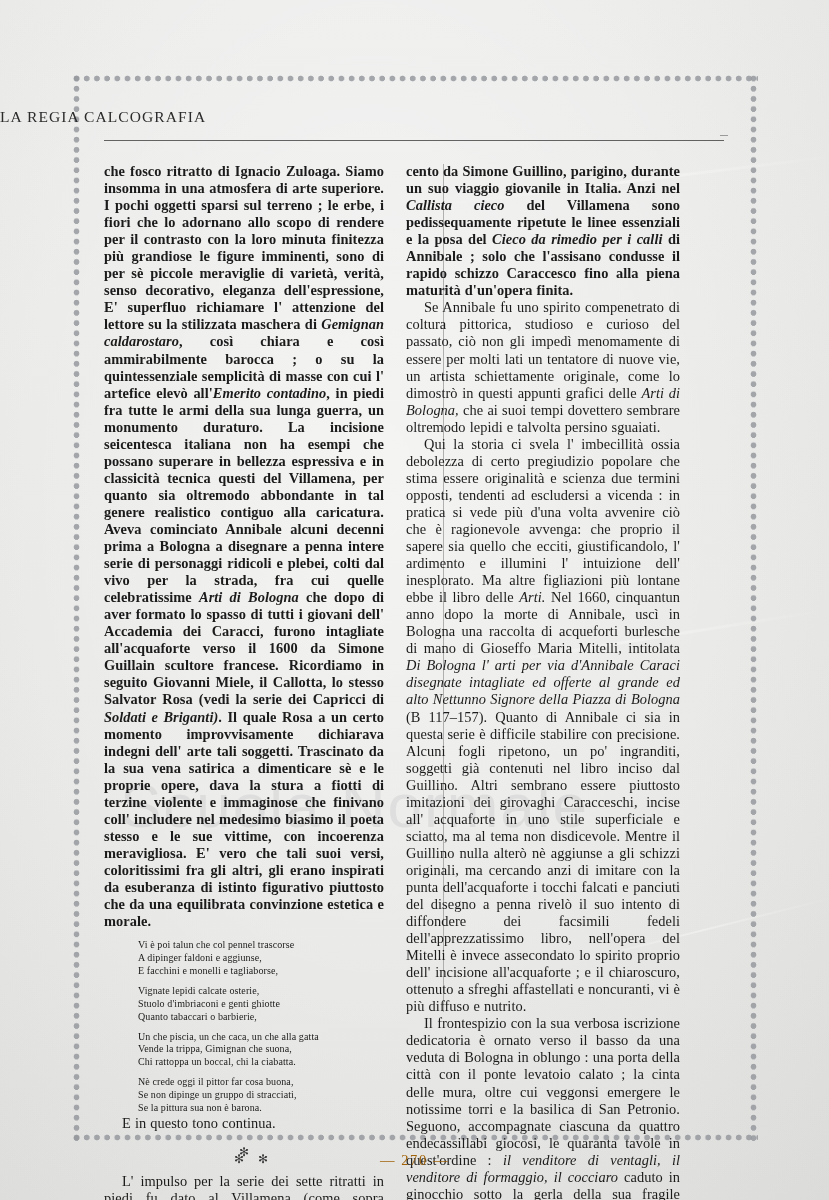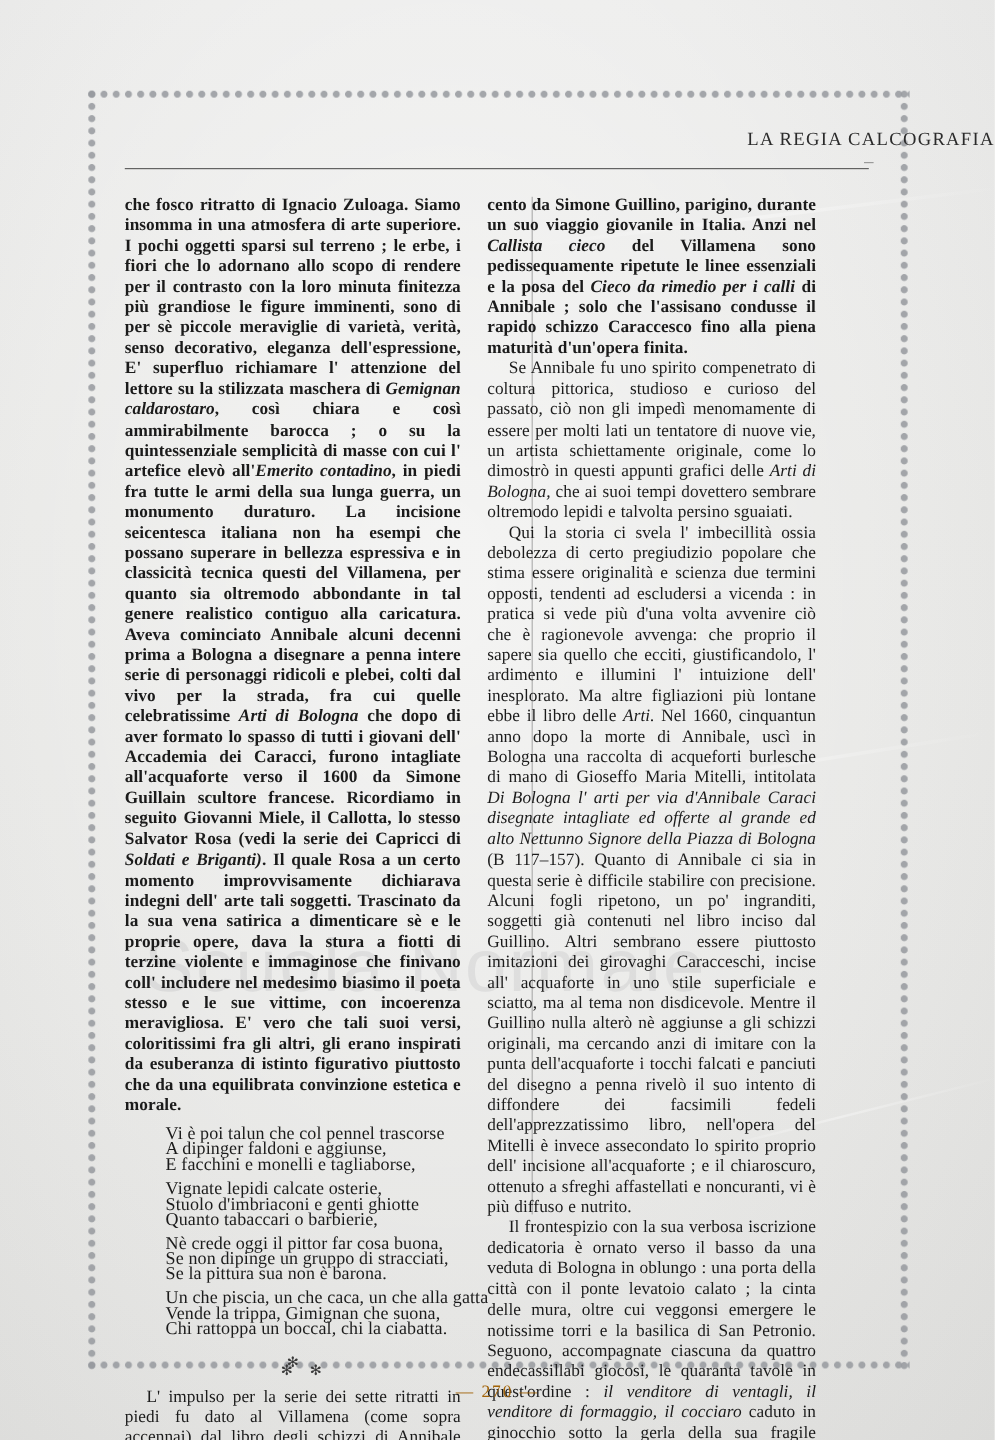--- a/index.html
+++ b/index.html
@@ -73,21 +73,21 @@
     background-repeat: repeat-y;
   }
   .frame .edge-left { left: 0; }
   .frame .edge-right { right: 0; }
 
   .running-head {
     position: absolute;
     left: 0;
     right: 0;
     top: 108px;
-    text-align: right;
+    text-align: left;
     font-size: 15.5px;
     letter-spacing: 1.1px;
     color: #2b2b2b;
   }
   .head-rule {
     position: absolute;
     left: 104px;
     top: 140px;
     width: 620px;
     height: 1px;
@@ -138,21 +138,21 @@
     word-spacing: 0.4px;
     -webkit-hyphens: none;
     hyphens: none;
   }
   p.body.noindent { text-indent: 0; font-weight: bold; }
   p.body i, span.it { font-style: italic; }
 
   .verse {
     margin: 9px 0 0 0;
     padding-left: 34px;
-    font-size: 15px;
+    font-size: 10px;
     line-height: 12.9px;
     letter-spacing: 0.1px;
   }
   .verse .stanza { margin-bottom: 7px; }
   .verse .stanza:last-child { margin-bottom: 0; }
   .verse .line { white-space: nowrap; }
 
   .after-verse {
     margin-top: 10px;
     font-size: 14.4px;
@@ -212,31 +212,32 @@
             <div class="line">Vi è poi talun che col pennel trascorse</div>
             <div class="line">A dipinger faldoni e aggiunse,</div>
             <div class="line">E facchini e monelli e tagliaborse,</div>
           </div>
           <div class="stanza">
             <div class="line">Vignate lepidi calcate osterie,</div>
             <div class="line">Stuolo d'imbriaconi e genti ghiotte</div>
             <div class="line">Quanto tabaccari o barbierie,</div>
           </div>
           <div class="stanza">
+            <div class="line">Un che piscia, un che caca, un che alla gatta</div>
+            <div class="line">Vende la trippa, Gimignan che suona,</div>
+            <div class="line">Chi rattoppa un boccal, chi la ciabatta.</div>
+          </div>
+          <div class="stanza">
             <div class="line">Nè crede oggi il pittor far cosa buona,</div>
             <div class="line">Se non dipinge un gruppo di stracciati,</div>
             <div class="line">Se la pittura sua non è barona.</div>
           </div>
-          <div class="stanza">
-            <div class="line">Un che piscia, un che caca, un che alla gatta</div>
-            <div class="line">Vende la trippa, Gimignan che suona,</div>
-            <div class="line">Chi rattoppa un boccal, chi la ciabatta.</div>
-          </div>
         </div>
 
+      <p class="body after-verse">E in questo tono continua.</p>
 
       <div class="asterism">
         <div class="row-one">✻</div>
         <div class="row-two"><span>✻</span><span>✻</span></div>
       </div>
 
       <p class="body"><span>L' impulso per la serie dei sette ritratti in piedi fu dato al Villamena (come sopra accennai) dal libro degli schizzi di Annibale intitolato le </span></p>
     </div>
 
     <div class="col col-right">

